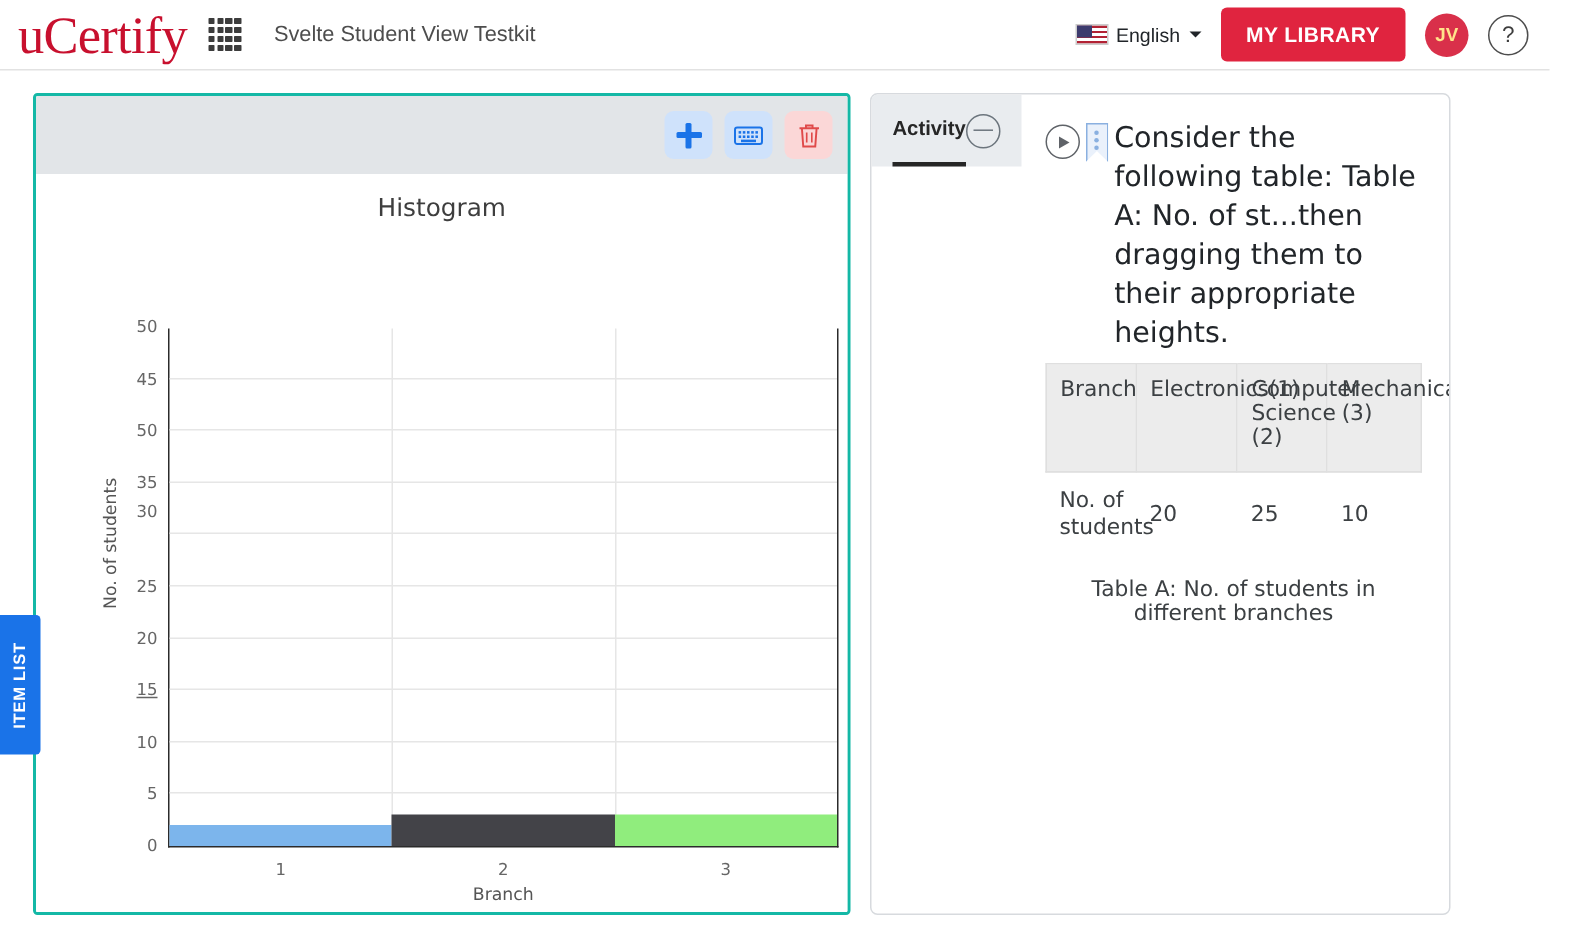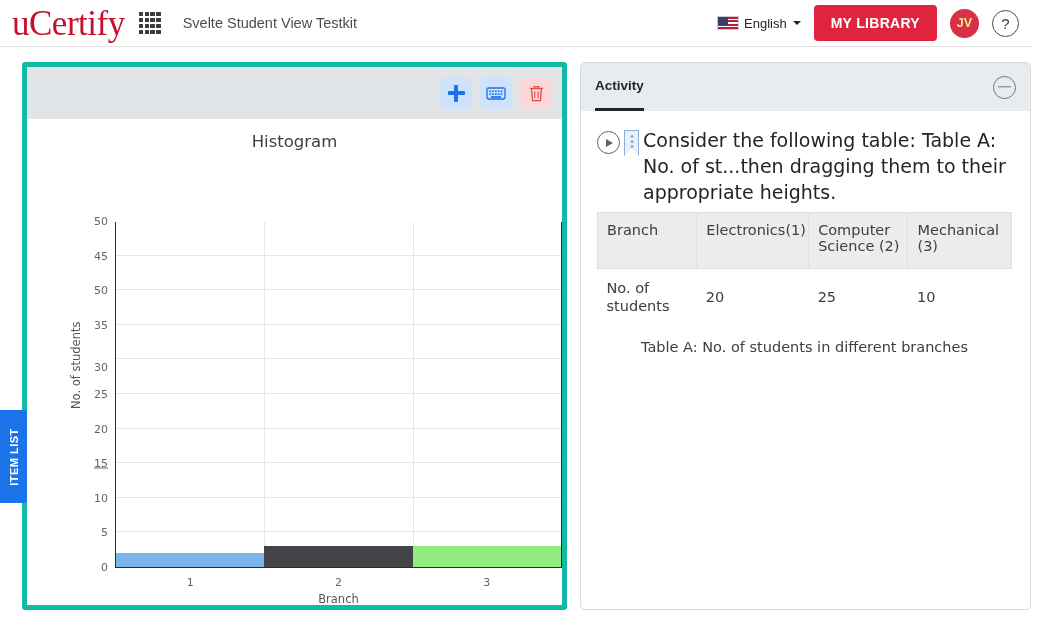--- a/index.html
+++ b/index.html
@@ -119,21 +119,21 @@
     font-size: 11px;
     font-weight: 700;
     letter-spacing: 0.5px;
   }
 
   
   .chart-panel {
     position: absolute;
     left: 22px; top: 62px;
     width: 545px; height: 548px;
-    border: 5px solid #14b8a6;
+    border: 2px solid #14b8a6;
     border-radius: 3px;
     background: #ffffff;
     overflow: hidden;
   }
   .chart-toolbar {
     height: 52px;
     background: #e2e5e8;
     display: flex; align-items: center;
     justify-content: flex-end;
     padding-right: 10px;
@@ -229,26 +229,26 @@
     font-size: 11.5px;
     color: #555555;
     white-space: nowrap;
     font-family: "DejaVu Sans", sans-serif;
   }
 
   
   .activity-panel {
     position: absolute;
     left: 580px; top: 62px;
-    width: 451px; height: 548px;
+    width: 387px; height: 548px;
     border: 1px solid #d7dade;
     border-radius: 5px;
     background: #ffffff;
     overflow: hidden;
-    display: flex; flex-direction: column;
+    display: flex; flex-direction: row;
   }
   .activity-head {
     height: 48px;
     background: #e9ecef;
     display: flex; align-items: center;
     padding: 0 14px;
     position: relative;
     flex: none;
   }
   .tab-activity {
@@ -454,21 +454,21 @@
           <div class="ytick" style="bottom: 34.6px; top: auto; transform: translateY(50%);">5</div>
           <div class="gridline" style="bottom: 69.2px;"></div>
           <div class="ytick" style="bottom: 69.2px; top: auto; transform: translateY(50%);">10</div>
           <div class="gridline" style="bottom: 103.8px;"></div>
           <div class="ytick" style="bottom: 103.8px; top: auto; transform: translateY(50%); text-decoration: underline;">15</div>
           <div class="gridline" style="bottom: 138.4px;"></div>
           <div class="ytick" style="bottom: 138.4px; top: auto; transform: translateY(50%);">20</div>
           <div class="gridline" style="bottom: 173px;"></div>
           <div class="ytick" style="bottom: 173px; top: auto; transform: translateY(50%);">25</div>
           <div class="gridline" style="bottom: 207.6px;"></div>
-          <div class="ytick" style="bottom: 200px; top: auto; transform: translateY(50%);">30</div>
+          <div class="ytick" style="bottom: 223px; top: auto; transform: translateY(50%);">30</div>
           <div class="gridline" style="bottom: 242.2px;"></div>
           <div class="ytick" style="bottom: 242.2px; top: auto; transform: translateY(50%);">35</div>
           <div class="gridline" style="bottom: 276.8px;"></div>
           <div class="ytick" style="bottom: 276.8px; top: auto; transform: translateY(50%);">50</div>
           <div class="gridline" style="bottom: 311.4px;"></div>
           <div class="ytick" style="bottom: 311.4px; top: auto; transform: translateY(50%);">45</div>
           <div class="ytick" style="bottom: 346px; top: auto; transform: translateY(50%);">50</div>
           <div class="vgridline" style="left: 33.3333%;"></div>
           <div class="vgridline" style="left: 66.6667%;"></div>
           <div class="bar" style="left: 0%; width: 33.3333%; height: 13.84px; background: rgb(124, 181, 236);"></div>

